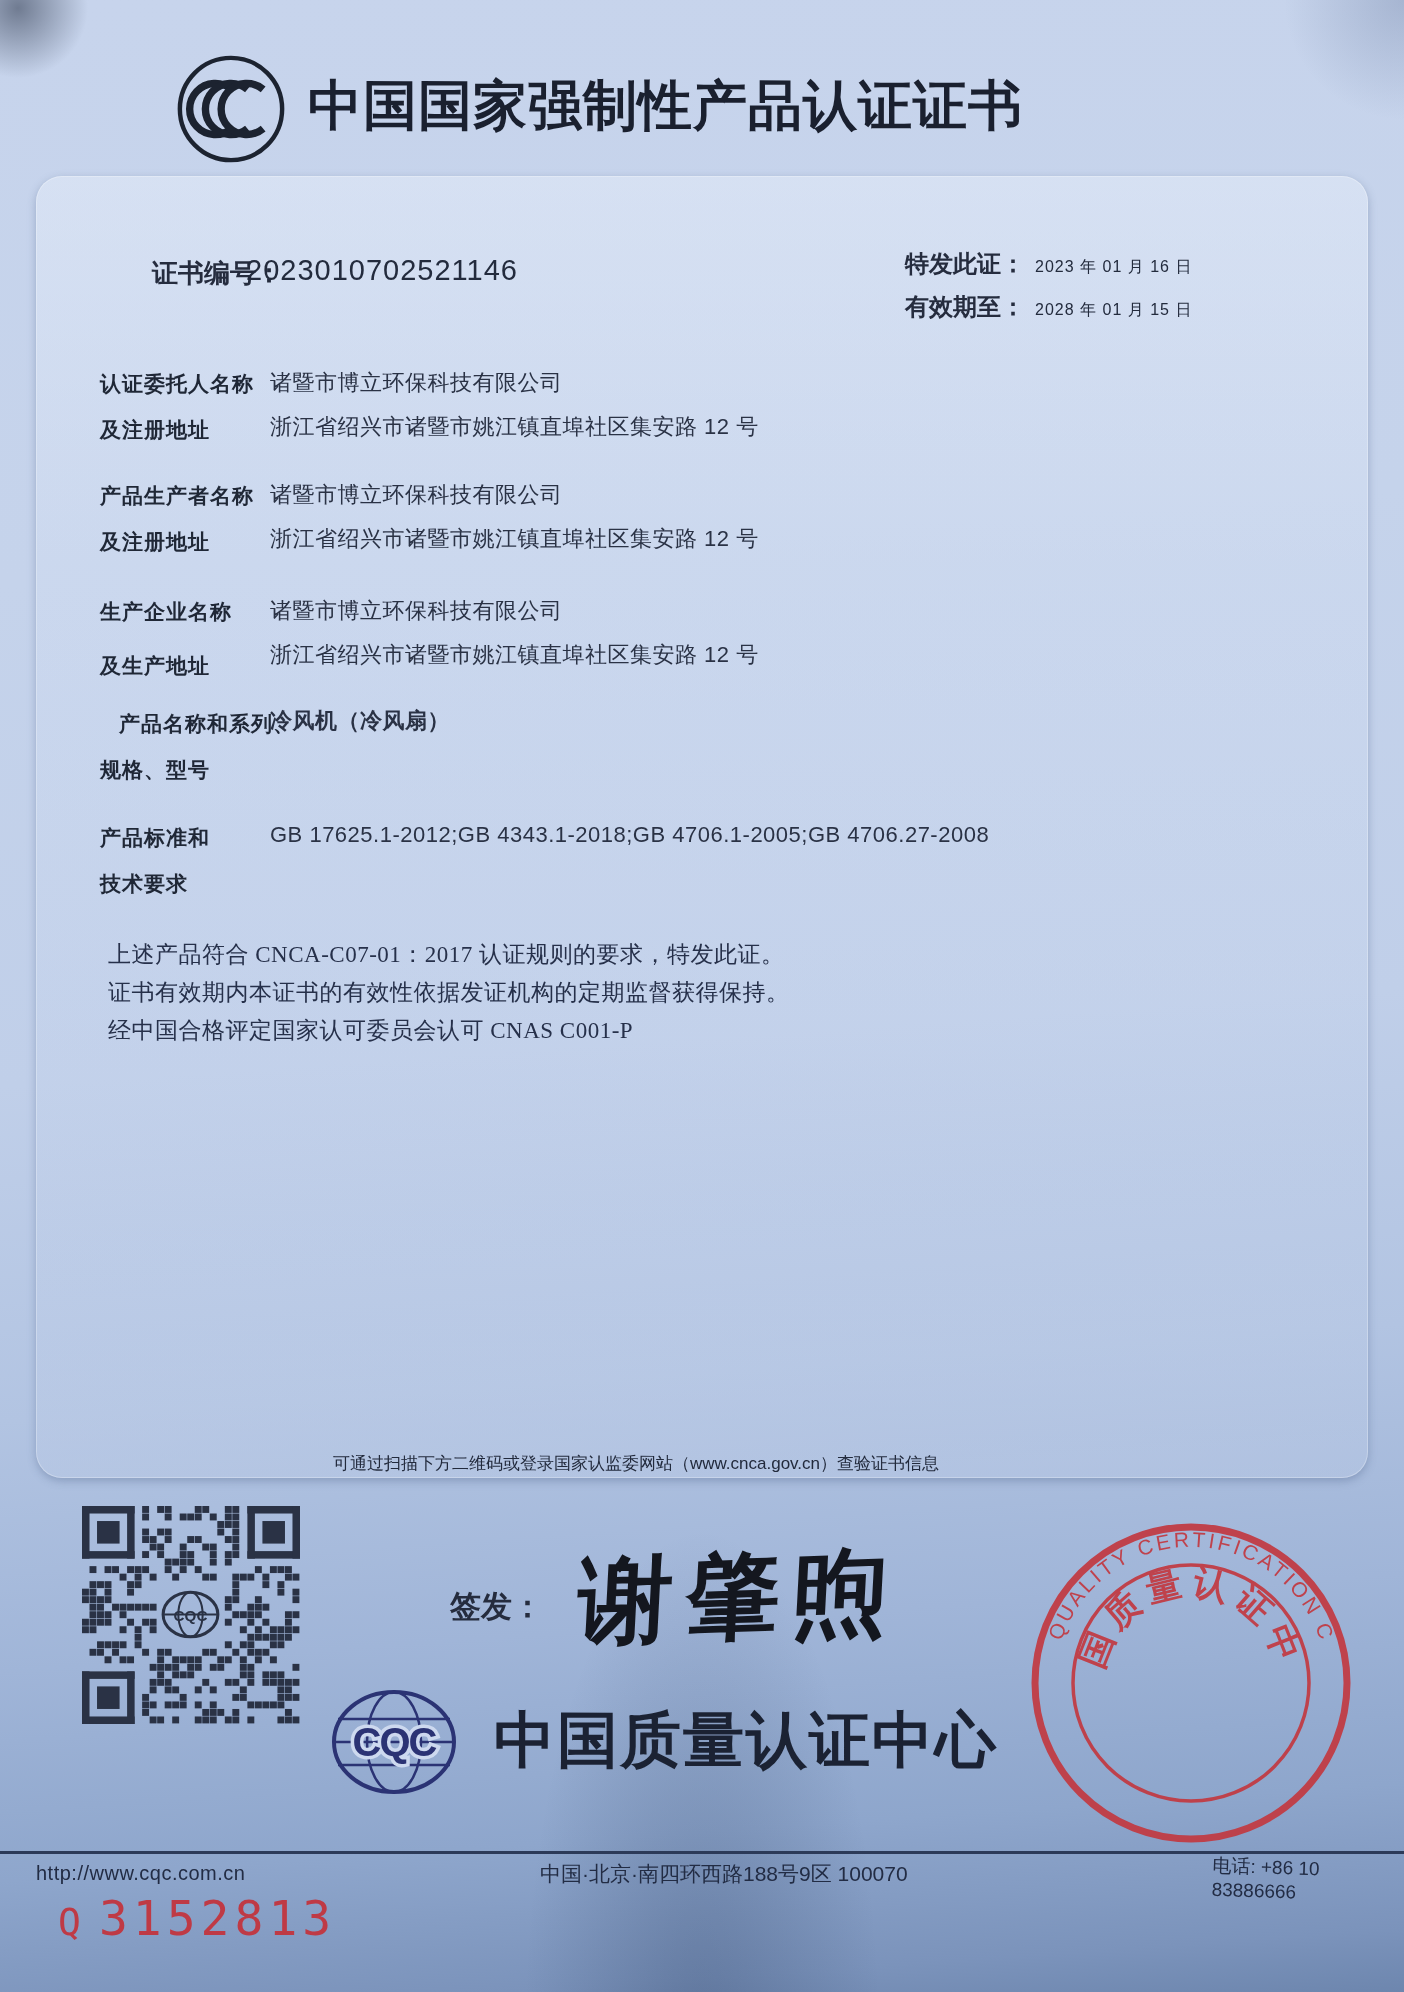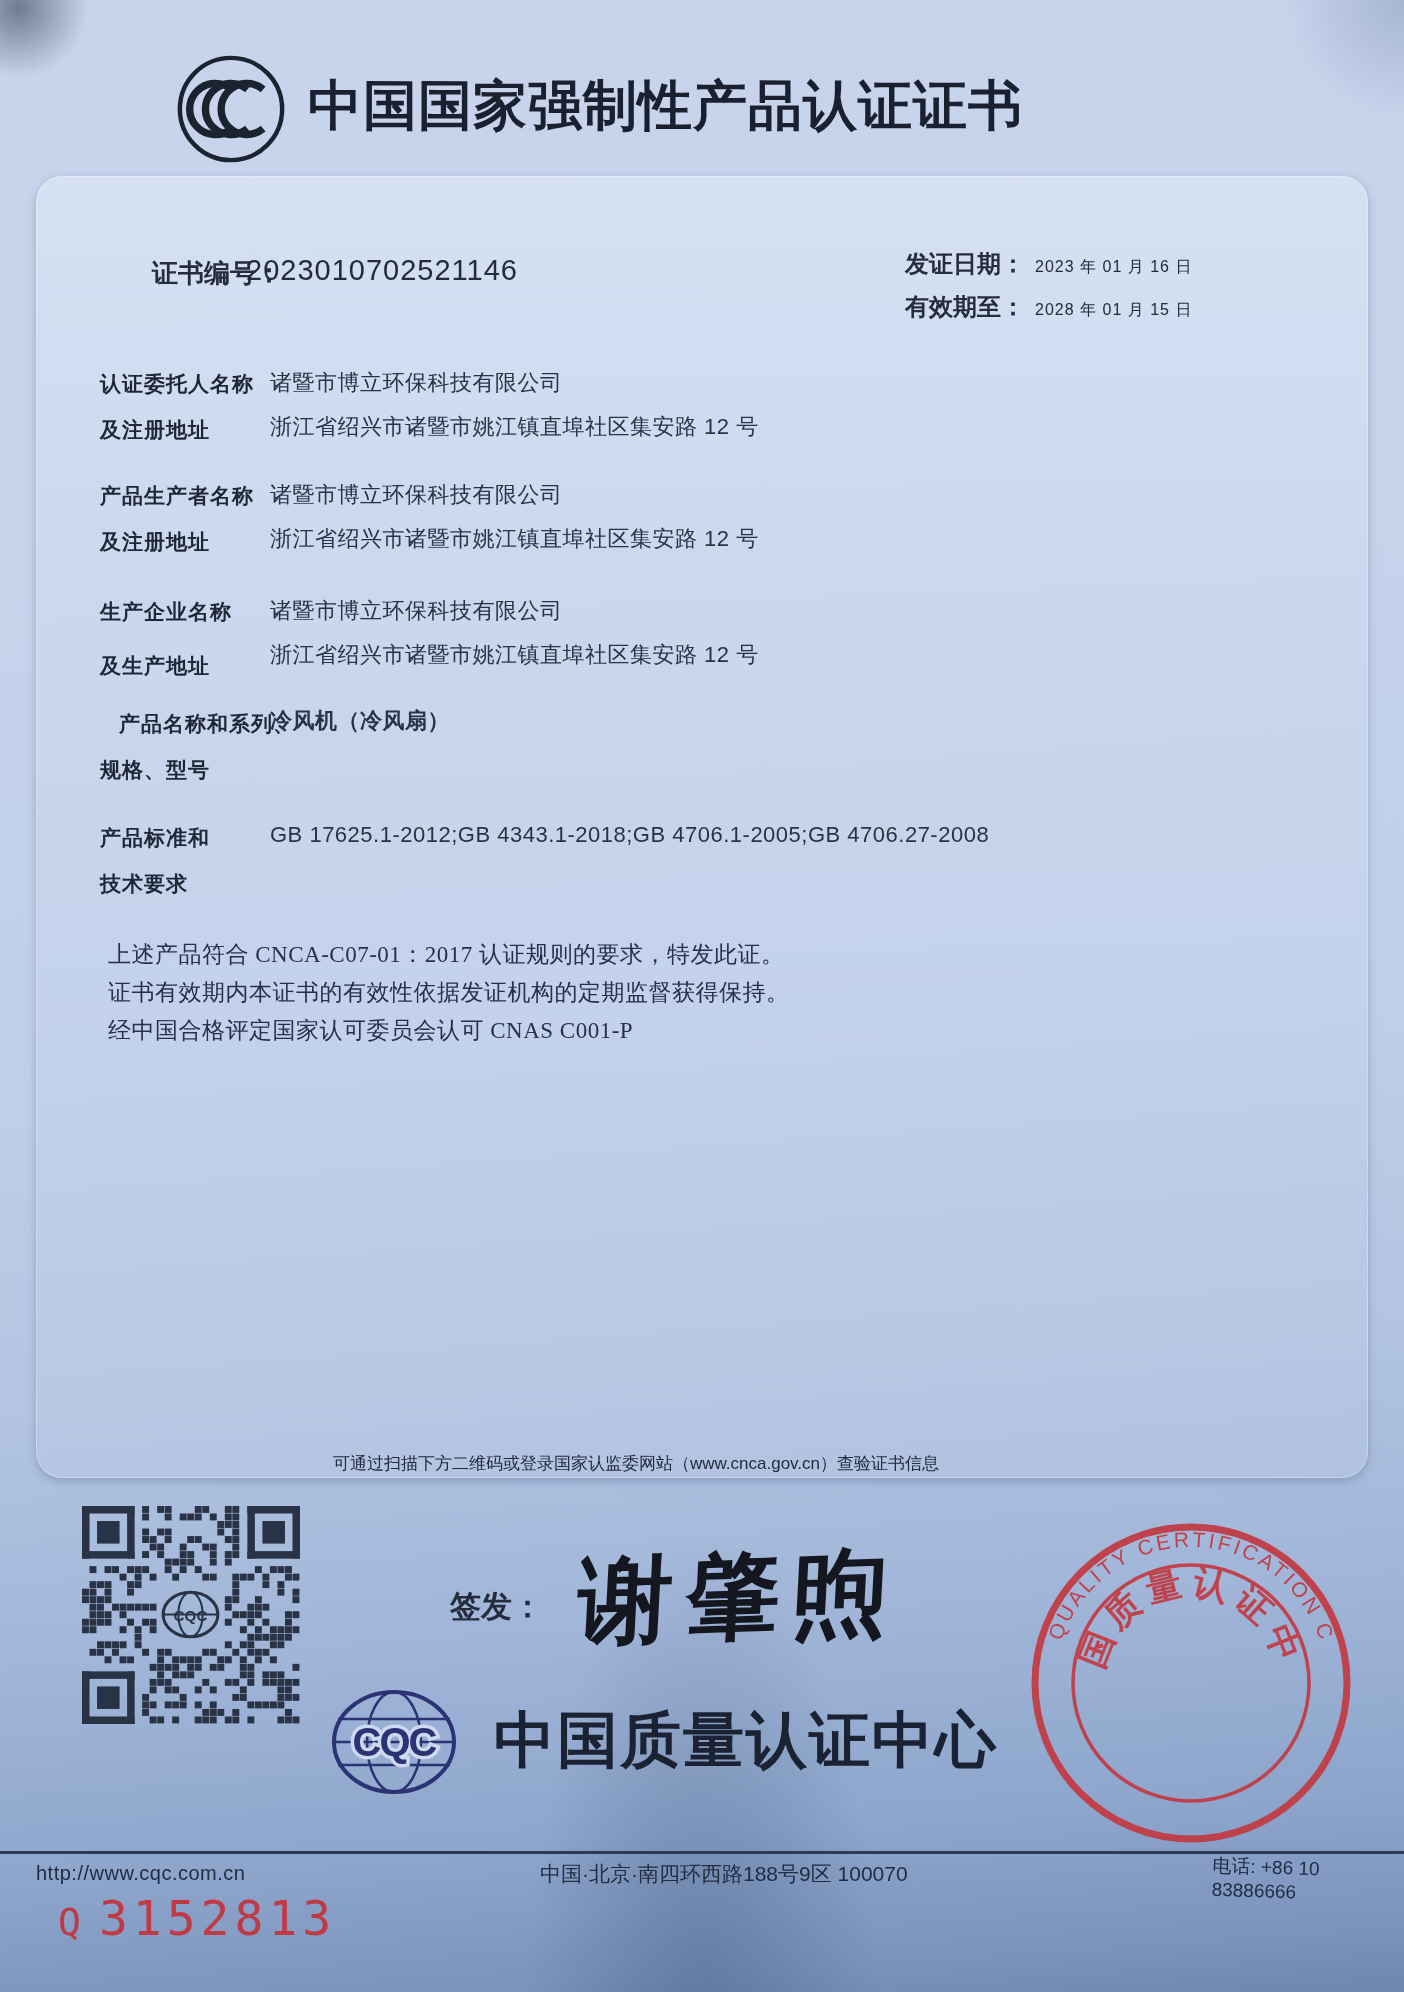--- a/index.html
+++ b/index.html
@@ -50,21 +50,21 @@
   </svg>
 
   <div class="abs title">中国国家强制性产品认证证书</div>
 
   <div class="abs panel"></div>
 
   <span class="abs kai certno-label">证书编号：</span>
   <span class="abs certno-value">2023010702521146</span>
 
   <div class="abs kai date-row" style="left:905px;top:248px;">
-    <span>发证日期：</span><span class="val">2023 年 01 月 16 日</span>
+    <span>特发此证：</span><span class="val">2023 年 01 月 16 日</span>
   </div>
   <div class="abs kai date-row" style="left:905px;top:291px;">
     <span>有效期至：</span><span class="val">2028 年 01 月 15 日</span>
   </div>
 
   <span class="abs flabel" style="left:100px;top:370px;">认证委托人名称</span>
   <span class="abs flabel" style="left:100px;top:416px;">及注册地址</span>
   <span class="abs fvalue" style="left:270px;top:368px;">诸暨市博立环保科技有限公司</span>
   <span class="abs fvalue" style="left:270px;top:412px;">浙江省绍兴市诸暨市姚江镇直埠社区集安路 12 号</span>
 

